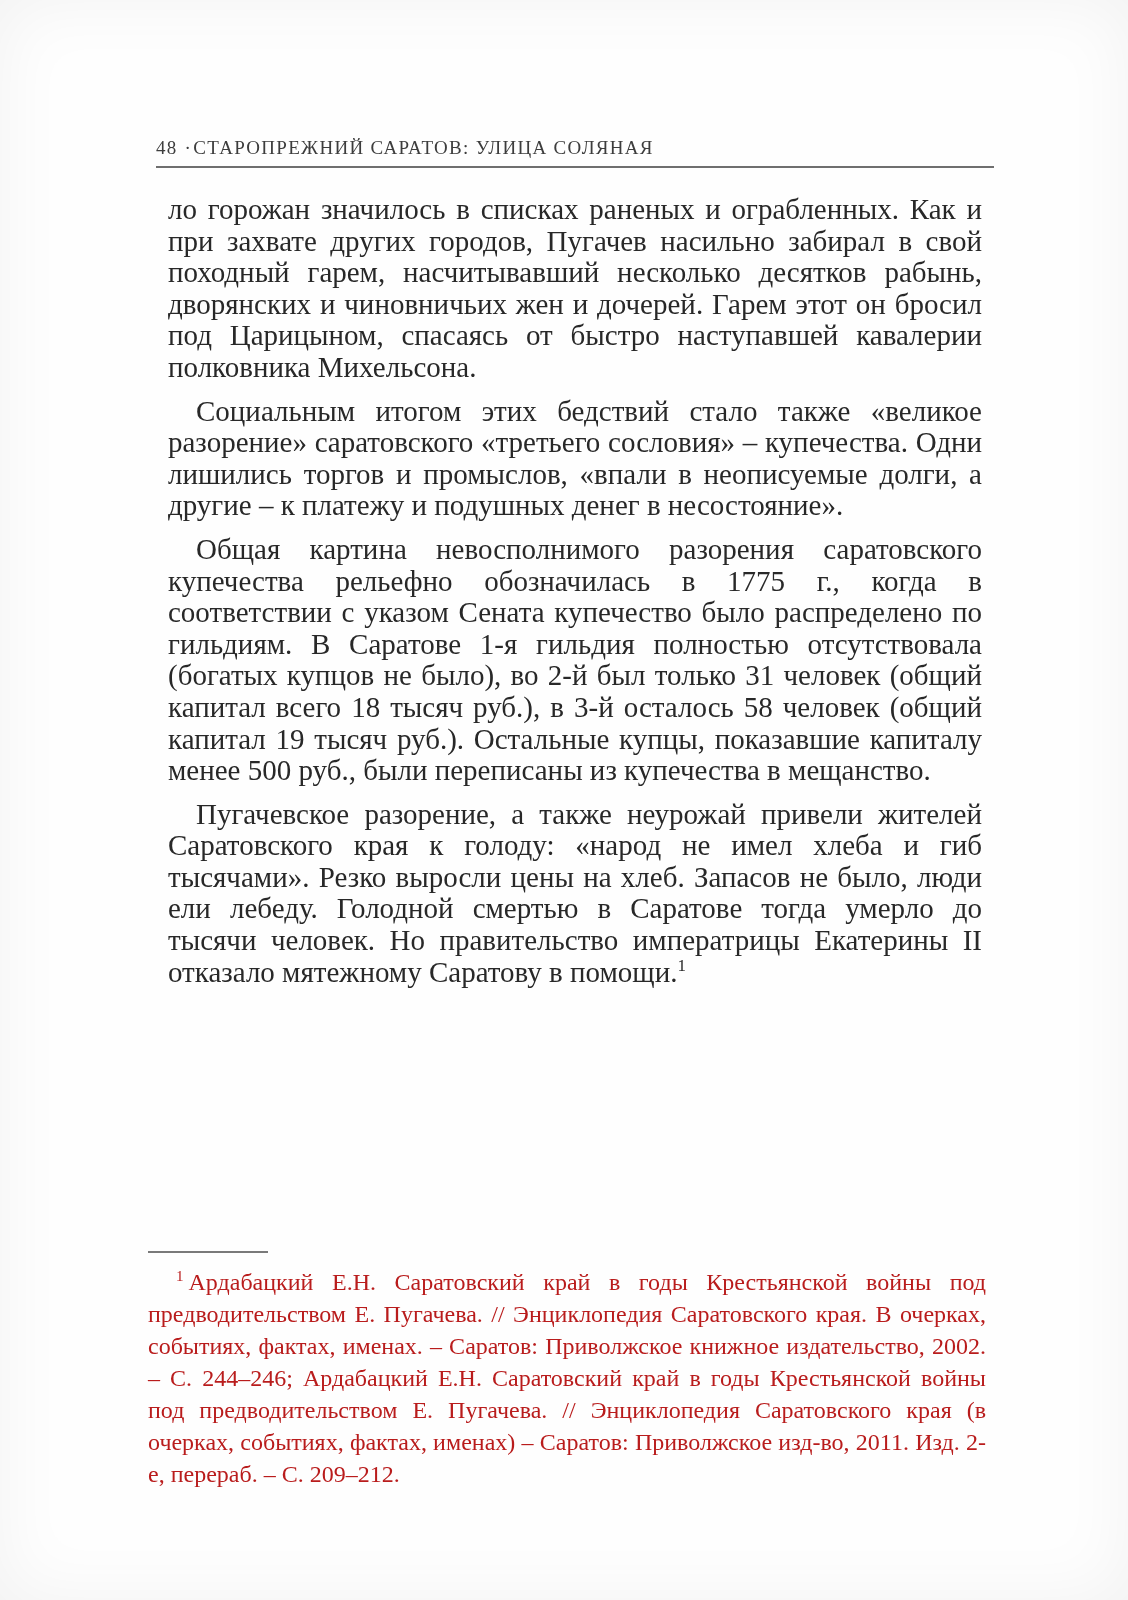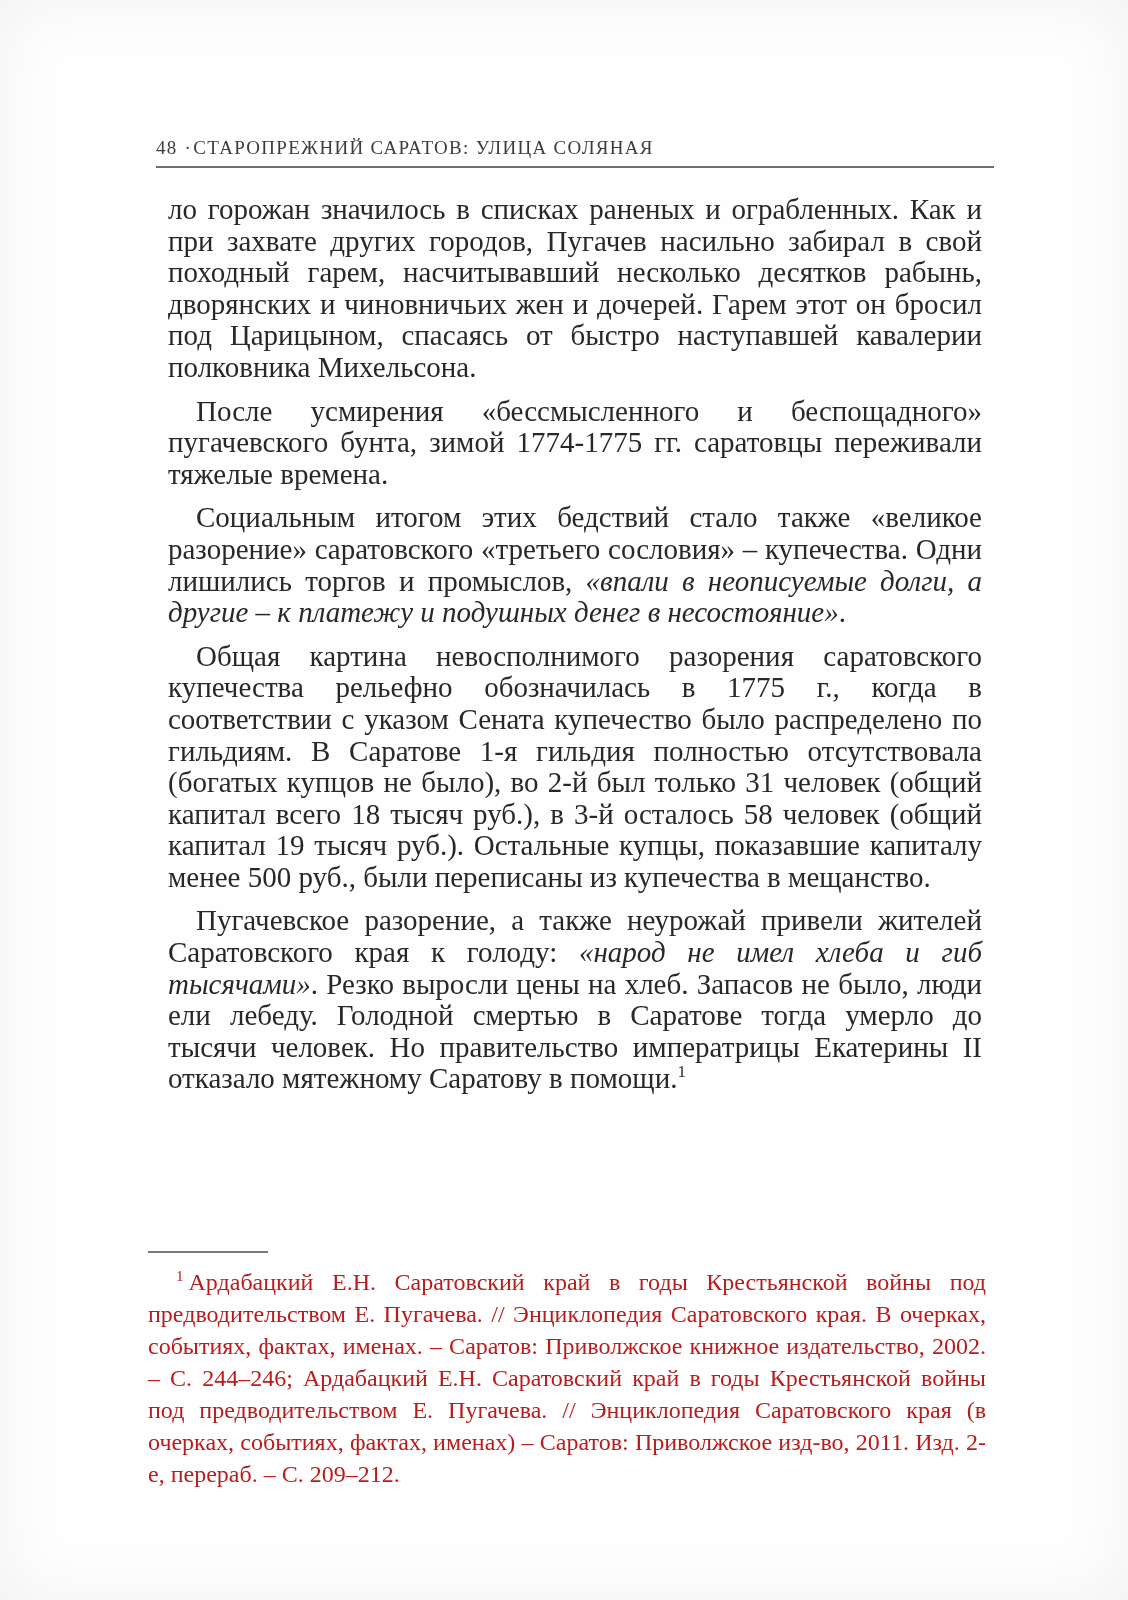--- a/index.html
+++ b/index.html
@@ -36,21 +36,21 @@
   }
   .body-text {
     margin-top: 26px;
     font-size: 29px;
     line-height: 31.6px;
     text-align: justify;
     hyphens: auto;
   }
   .body-text p { margin: 12px; padding: 0; }
   .body-text p.ind { text-indent: 28px; }
-  .it { font-style: italic; }
+  .it { }
   sup.ref {
     font-size: 17px;
     line-height: 0;
     vertical-align: super;
   }
   .footnote-block {
     position: absolute;
     left: 148px;
     top: 1251px;
     width: 838px;
@@ -82,21 +82,20 @@
 <body>
 
 <div class="page">
   <div class="text-col">
 
     <div class="running-head"><span>48</span><span class="sep">·</span><span>СТАРОПРЕЖНИЙ САРАТОВ: УЛИЦА СОЛЯНАЯ</span></div>
     <hr class="head-rule">
 
     <div class="body-text">
       <p class="para"><span>ло горожан значилось в списках раненых и ограбленных. Как и при захвате других городов, Пугачев насильно забирал в свой походный гарем, насчитывавший несколько десятков рабынь, дворянских и чиновничьих жен и дочерей. Гарем этот он бросил под Царицыном, спасаясь от быстро наступавшей кавалерии полковника Михельсона.</span></p>
-      <p class="para ind"><span>После усмирения «бессмысленного и беспощадного» пугачевского бунта, зимой 1774-1775 гг. саратовцы переживали тяжелые времена.</span></p>
       <p class="para ind"><span>Социальным итогом этих бедствий стало также «великое разорение» саратовского «третьего сословия» – купечества. Одни лишились торгов и промыслов, </span><span class="it">«впали в неописуемые долги, а другие – к платежу и подушных денег в несостояние»</span><span>.</span></p>
       <p class="para ind"><span>Общая картина невосполнимого разорения саратовского купечества рельефно обозначилась в 1775 г., когда в соответствии с указом Сената купечество было распределено по гильдиям. В Саратове 1-я гильдия полностью отсутствовала (богатых купцов не было), во 2-й был только 31 человек (общий капитал всего 18 тысяч руб.), в 3-й осталось 58 человек (общий капитал 19 тысяч руб.). Остальные купцы, показавшие капиталу менее 500 руб., были переписаны из купечества в мещанство.</span></p>
       <p class="para ind"><span>Пугачевское разорение, а также неурожай привели жителей Саратовского края к голоду: </span><span class="it">«народ не имел хлеба и гиб тысячами»</span><span>. Резко выросли цены на хлеб. Запасов не было, люди ели лебеду. Голодной смертью в Саратове тогда умерло до тысячи человек. Но правительство императрицы Екатерины II отказало мятежному Саратову в помощи.</span><sup class="ref">1</sup></p>
     </div>
 
   </div>
 
   <div class="footnote-block">
     <hr class="fn-rule">
     <p class="fn-para"><sup class="fn-marker">1</sup><span>Ардабацкий Е.Н. Саратовский край в годы Крестьянской войны под предводительством Е. Пугачева. // Энциклопедия Саратовского края. В очерках, событиях, фактах, именах. – Саратов: Приволжское книжное издательство, 2002. – С. 244–246; Ардабацкий Е.Н. Саратовский край в годы Крестьянской войны под предводительством Е. Пугачева. // Энциклопедия Саратовского края (в очерках, событиях, фактах, именах) – Саратов: Приволжское изд-во, 2011. Изд. 2-е, перераб. – С. 209–212.</span></p>

